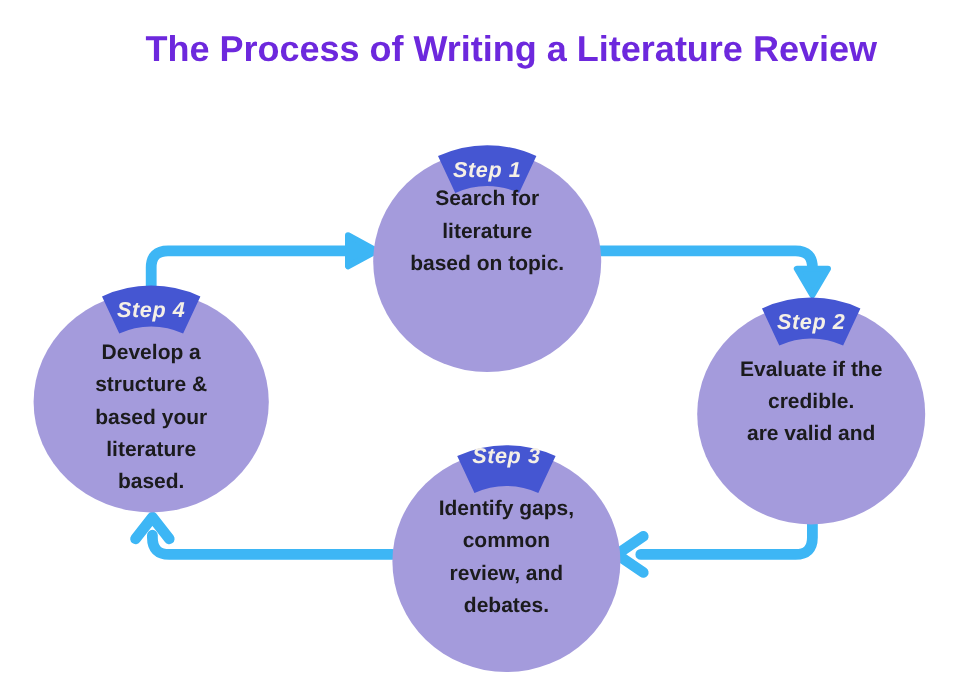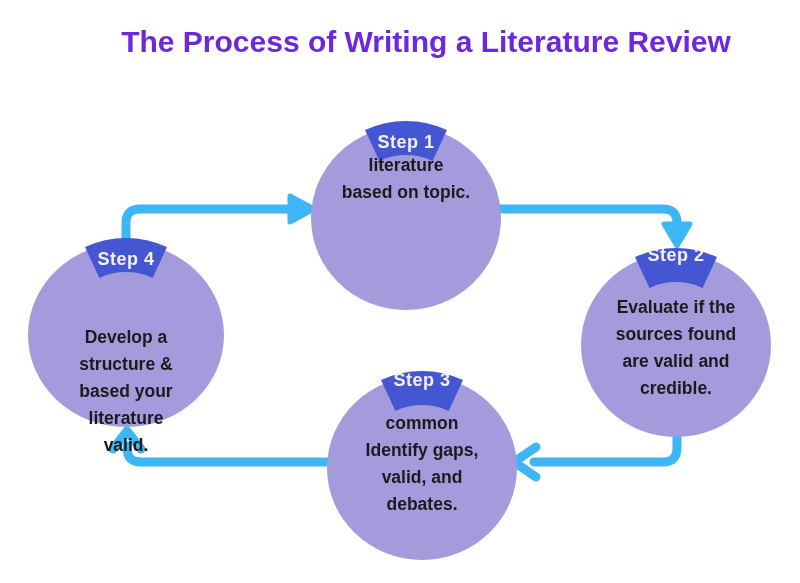--- a/index.html
+++ b/index.html
@@ -17,21 +17,21 @@
   .arrow-head-open{fill:none;stroke:var(--arrowColor,#3db6f5);stroke-width:9;stroke-linecap:round;stroke-linejoin:round;}
   .title{
     position:absolute;top:20px;left:426px;transform:translateX(-50%);
     width:620px;text-align:center;
     font-size:30px;line-height:44px;font-weight:700;
     color:var(--titleColor,#6d28dd);
   }
   .badge-label{
     position:absolute;transform:translate(-50%,-50%);
     color:var(--badgeText,#f5f0e6);
-    font-weight:700;font-size:18px;letter-spacing:.5px;
+    font-weight:700;font-style:italic;font-size:18px;letter-spacing:.5px;
     white-space:nowrap;
   }
   .step-text{
     position:absolute;width:200px;text-align:center;
     font-weight:700;font-size:17.5px;line-height:27px;
     color:var(--stepText,#1b1b1d);
   }
   .step-text div{white-space:nowrap;}
 </style>
 </head>
@@ -65,41 +65,41 @@
 
     <path class="badge" d="M 365 130.1 A 97 97 0 0 1 447 130.1 L 432.6 160.9 A 63 63 0 0 0 379.4 160.9 Z"></path>
     <path class="badge" d="M 635 257.1 A 97 97 0 0 1 717 257.1 L 702.6 287.9 A 63 63 0 0 0 649.4 287.9 Z"></path>
     <path class="badge" d="M 381 380.1 A 97 97 0 0 1 463 380.1 L 448.6 410.9 A 63 63 0 0 0 395.4 410.9 Z"></path>
     <path class="badge" d="M 85 247.1 A 97 97 0 0 1 167 247.1 L 152.6 277.9 A 63 63 0 0 0 99.4 277.9 Z"></path>
   </svg>
 
   <div class="title">The Process of Writing a Literature Review</div>
 
   <div class="badge-label" style="left:406px;top:142px;">Step 1</div>
-  <div class="badge-label" style="left:676px;top:255px;">Step 2</div>
+  <div class="badge-label" style="left:676px;top:269px;">Step 2</div>
   <div class="badge-label" style="left:422px;top:380px;text-align:right;">Step 3</div>
   <div class="badge-label" style="left:126px;top:259px;">Step 4</div>
 
   <div class="step-text" style="left:306px;top:152px;">
+    <div>Search for</div>
     <div>literature</div>
     <div>based on topic.</div>
   </div>
   <div class="step-text" style="left:576px;top:294px;">
     <div>Evaluate if the</div>
-    <div>sources found</div>
+    <div>credible.</div>
     <div>are valid and</div>
-    <div>credible.</div>
   </div>
   <div class="step-text" style="left:322px;top:410px;">
+    <div>Identify gaps,</div>
     <div>common</div>
-    <div>Identify gaps,</div>
-    <div>valid, and</div>
+    <div>review, and</div>
     <div>debates.</div>
   </div>
-  <div class="step-text" style="left:26px;top:280px;margin-top:44px;">
+  <div class="step-text" style="left:26px;top:280px;">
     <div>Develop a</div>
     <div>structure &amp;</div>
     <div>based your</div>
     <div>literature</div>
-    <div>valid.</div>
+    <div>based.</div>
   </div>
 
 </div>
 
 </body></html>

